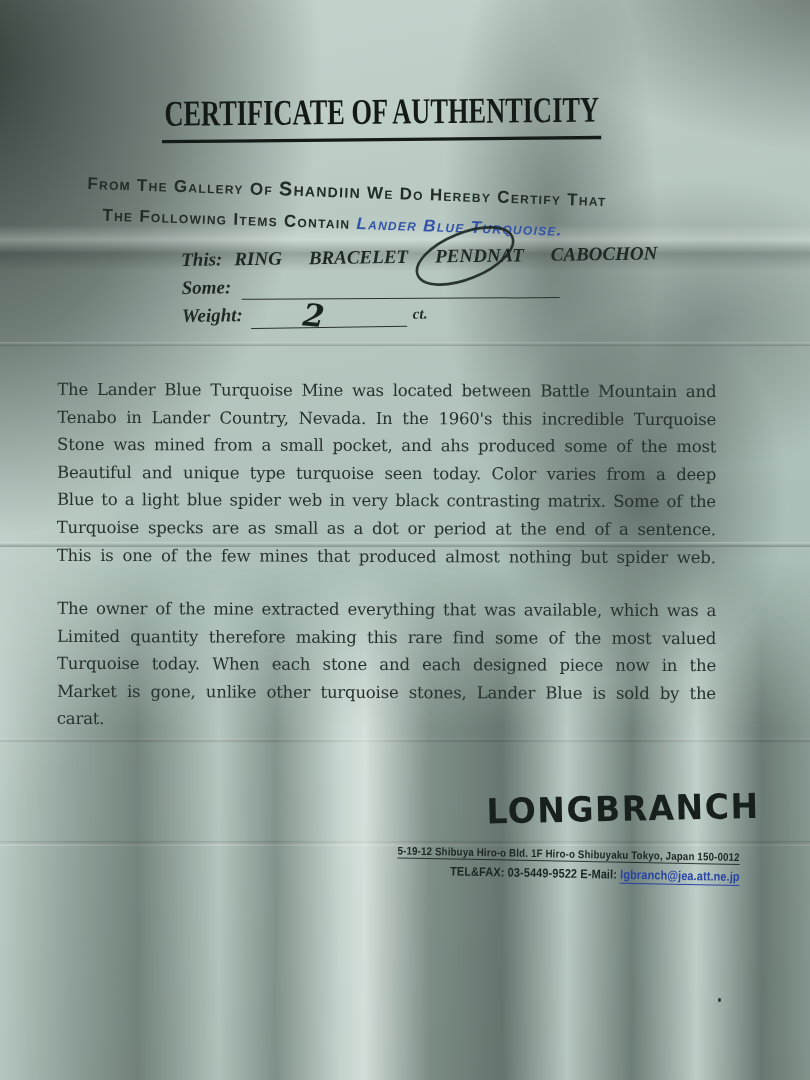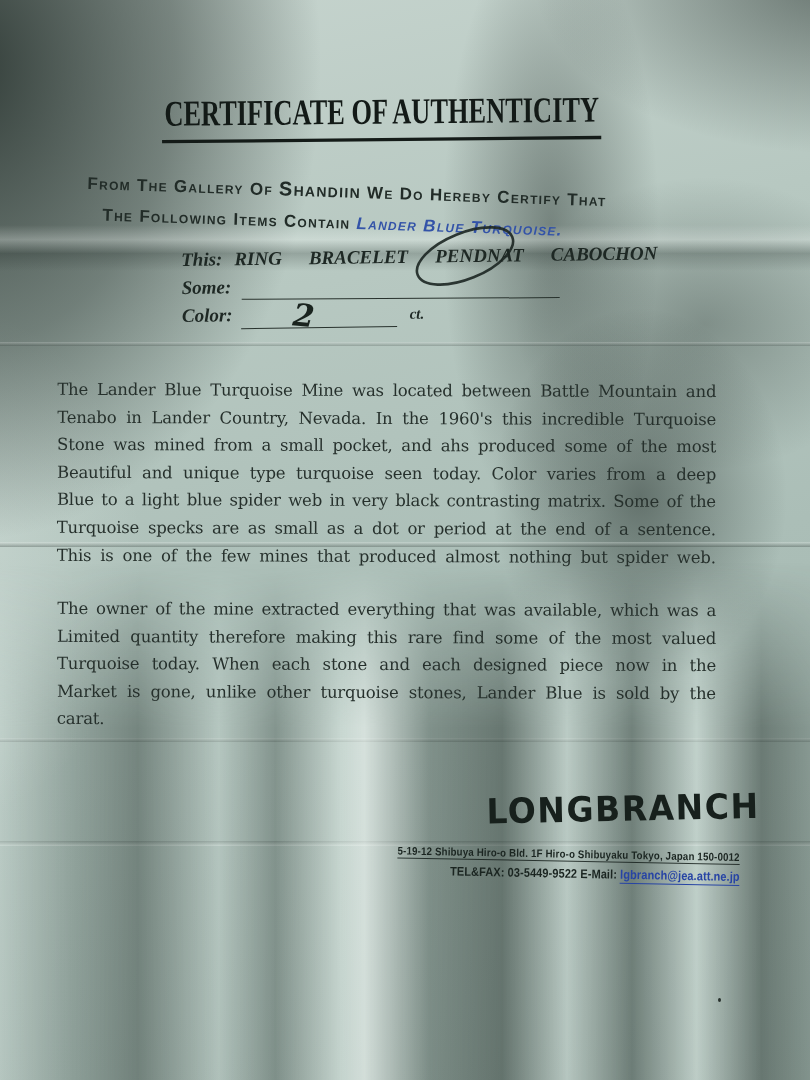--- a/index.html
+++ b/index.html
@@ -64,21 +64,21 @@
   }
   .form-row{display:flex;align-items:baseline;height:28px;white-space:nowrap;}
   .items-list{display:flex;gap:27px;margin-left:12px;}
   .blank-line{border-bottom:1.7px solid #28322d;align-self:flex-end;margin-bottom:3px;}
   .sizes-line{width:318px;margin-left:10px;transform:rotate(0.5deg);}
   .weight-line{width:156px;margin-left:8px;position:relative;}
   .handwritten{
     position:absolute;left:52px;top:-30px;font-size:31px;font-weight:bold;
     font-family:"DejaVu Serif",serif;color:#1a241f;transform:rotate(6deg);
   }
-  .ct{margin-left:13px;font-size:15px;}
+  .ct{margin-left:6px;font-size:15px;}
   .pen-circle{position:absolute;left:403px;top:222px;}
 
   .para{
     position:absolute;left:57px;width:659px;
     font-family:"DejaVu Serif",serif;font-size:16.5px;letter-spacing:-0.2px;
     color:#26302c;transform:rotate(0.2deg);
   }
   .para-1{top:381px;}
   .para-2{top:600px;}
   .p-line{text-align:justify;text-align-last:justify;height:27.6px;overflow:hidden;}
@@ -140,21 +140,21 @@
           <span class="item-name">BRACELET</span>
           <span class="item-name">PENDNAT</span>
           <span class="item-name">CABOCHON</span>
         </span>
     </div>
     <div class="form-row">
       <span>Some:</span>
       <span class="blank-line sizes-line"></span>
     </div>
     <div class="form-row">
-      <span>Color:</span>
+      <span>Weight:</span>
       <span class="blank-line weight-line">
         <span class="handwritten">2</span>
       </span>
       <span class="ct">ct.</span>
     </div>
   </div>
 
   <svg class="pen-circle" width="124" height="70">
     <ellipse cx="62" cy="34" rx="51" ry="23" transform="rotate(-22 62 34)" fill="none" stroke="#1c2622" stroke-width="2.6" opacity="0.9"></ellipse>
   </svg>

